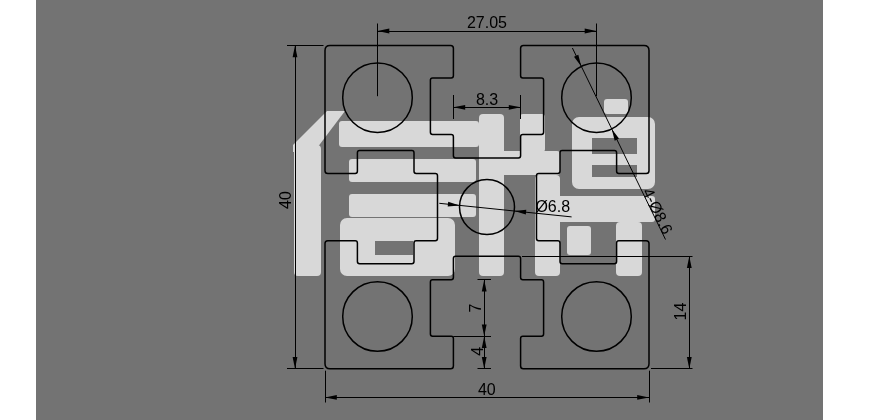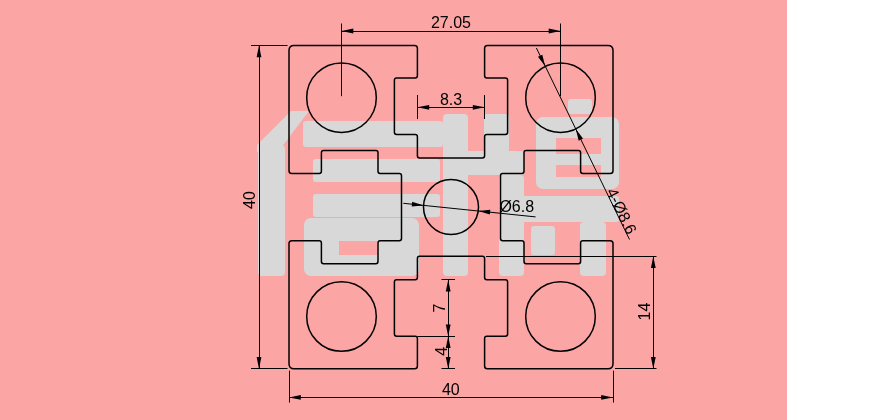--- a/index.html
+++ b/index.html
@@ -1,16 +1,16 @@
 <!DOCTYPE html>
 <html><head>
 <meta charset="utf-8">
 <style>
 html,body{margin:0;padding:0;background:#fff;}
-#c{position:relative;width:787px;height:420px;background:#fca5a5;overflow:hidden;}
+#c{position:relative;width:787px;height:420px;background:#737373;overflow:hidden;margin-left:36px;}
 text{font-family:"Liberation Sans",sans-serif;font-size:16px;fill:#000;stroke:none;}
 </style>
 </head>
 <body>
 
 <div id="c">
 <svg width="880" height="420" viewBox="0 0 880 420">
 
 <g fill="#d8d8d8">
 <path d="M309 111 L291 111 L257 145 L257 152 L278 152 Z"></path>

